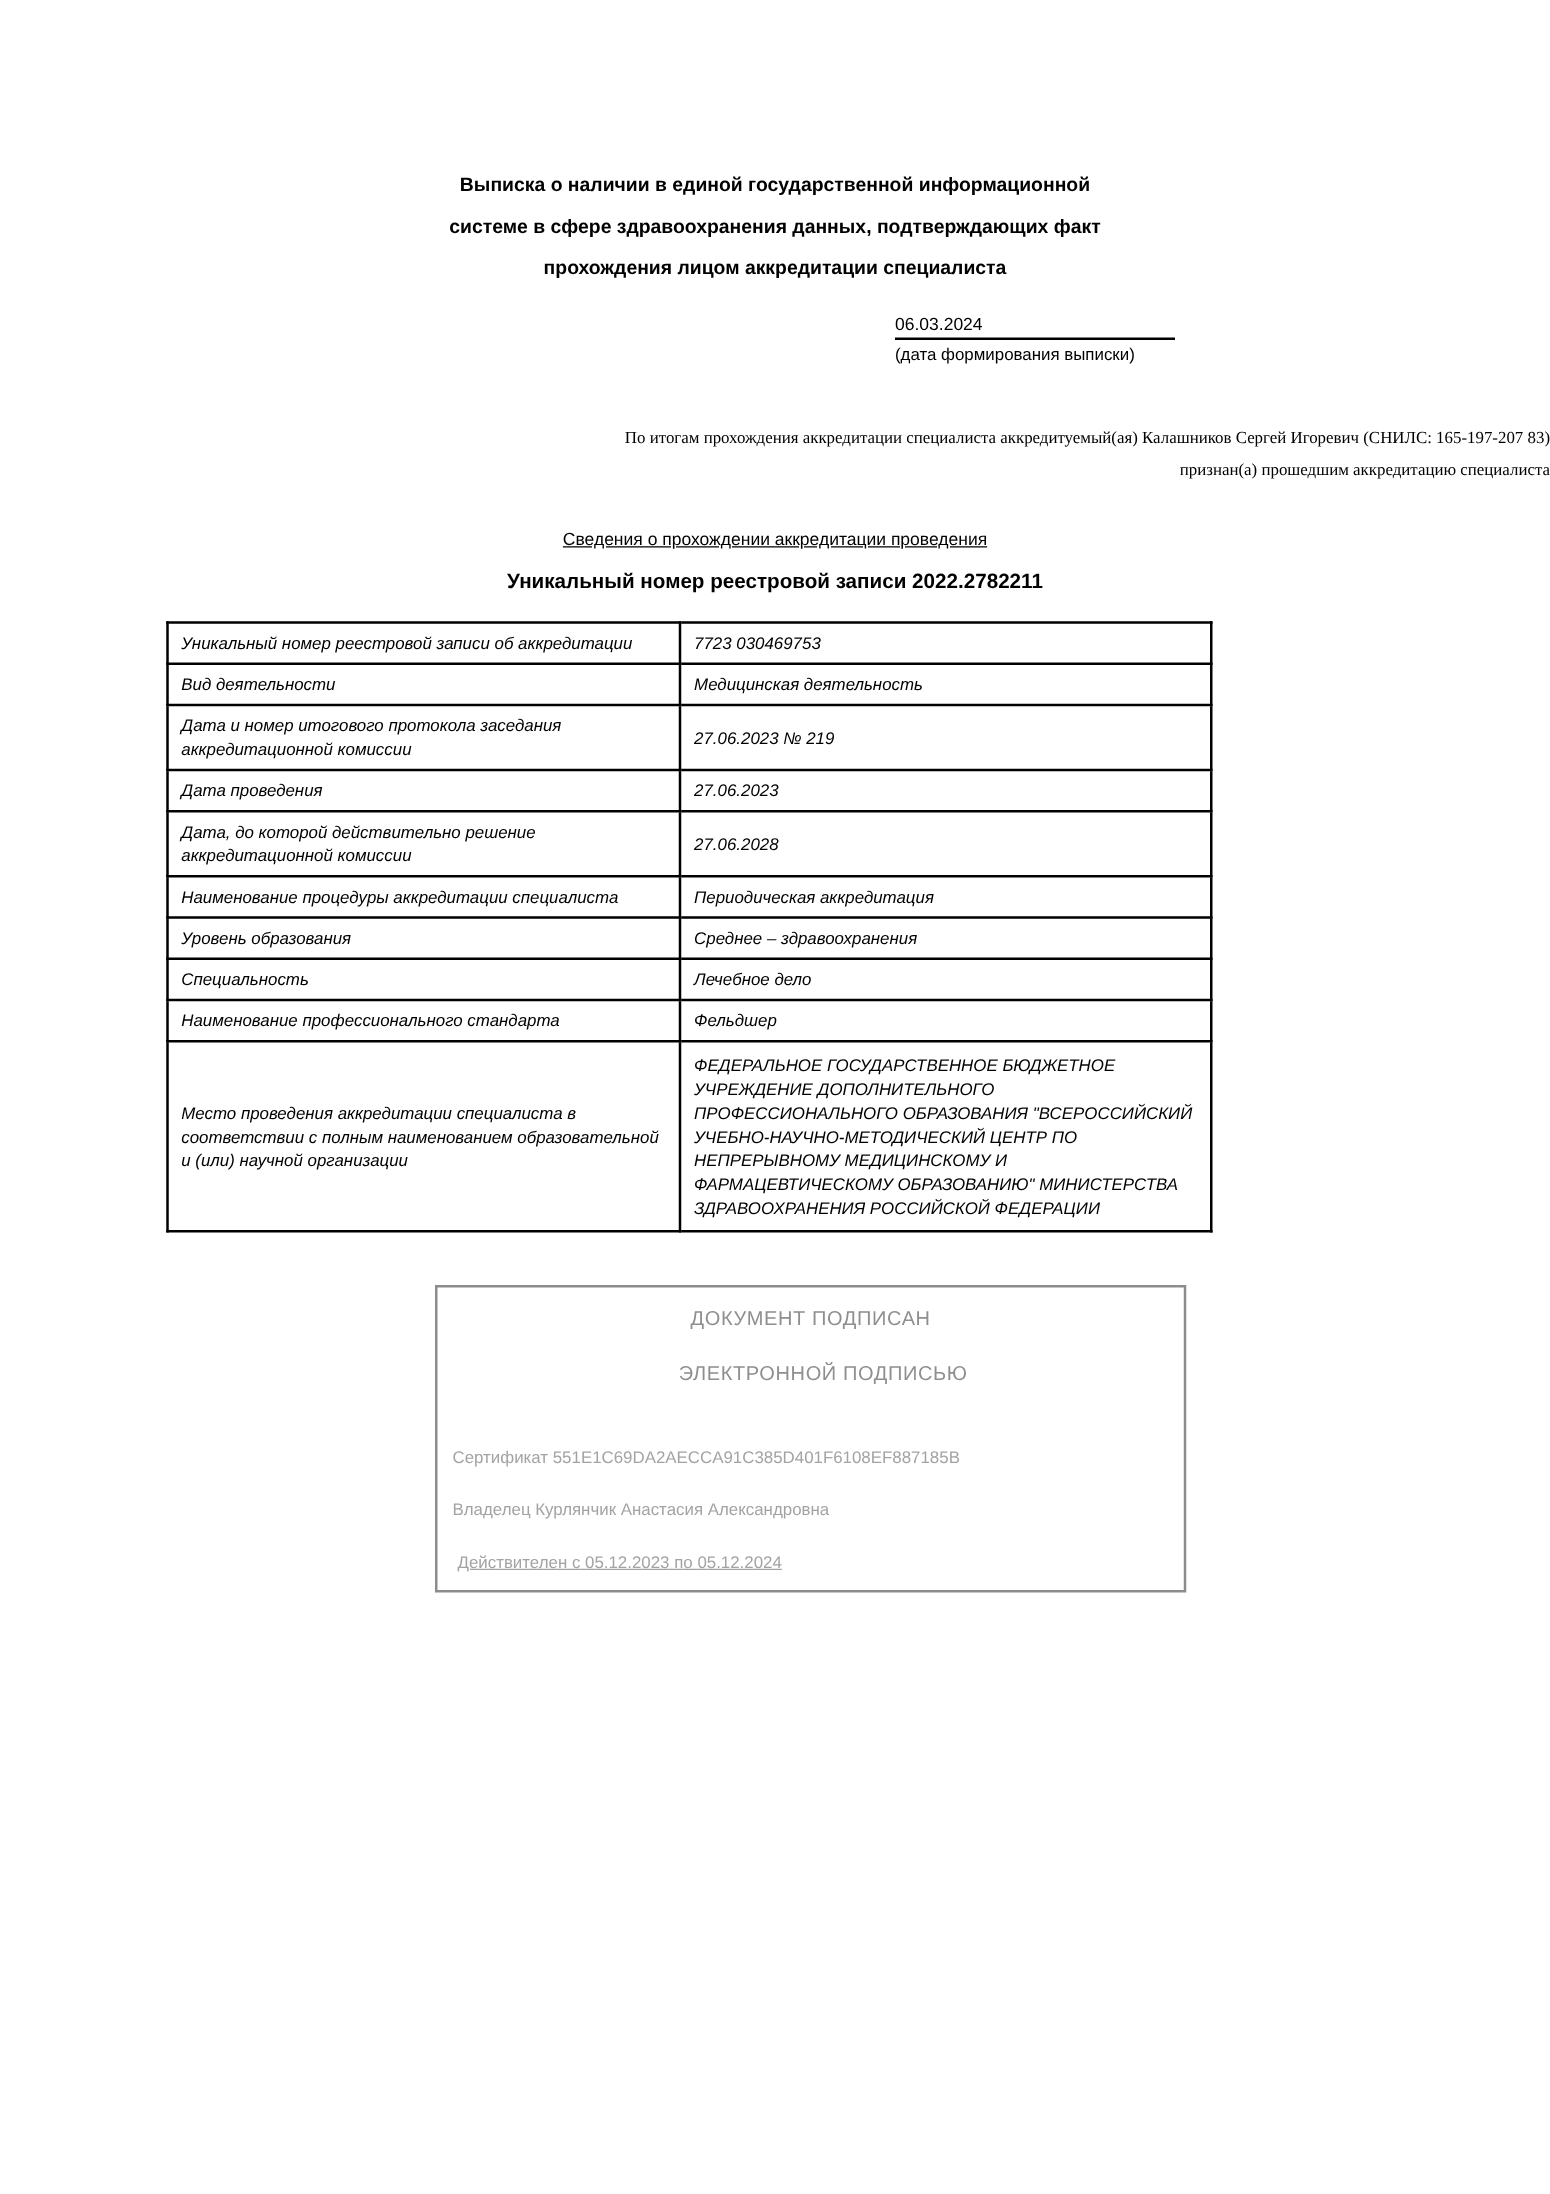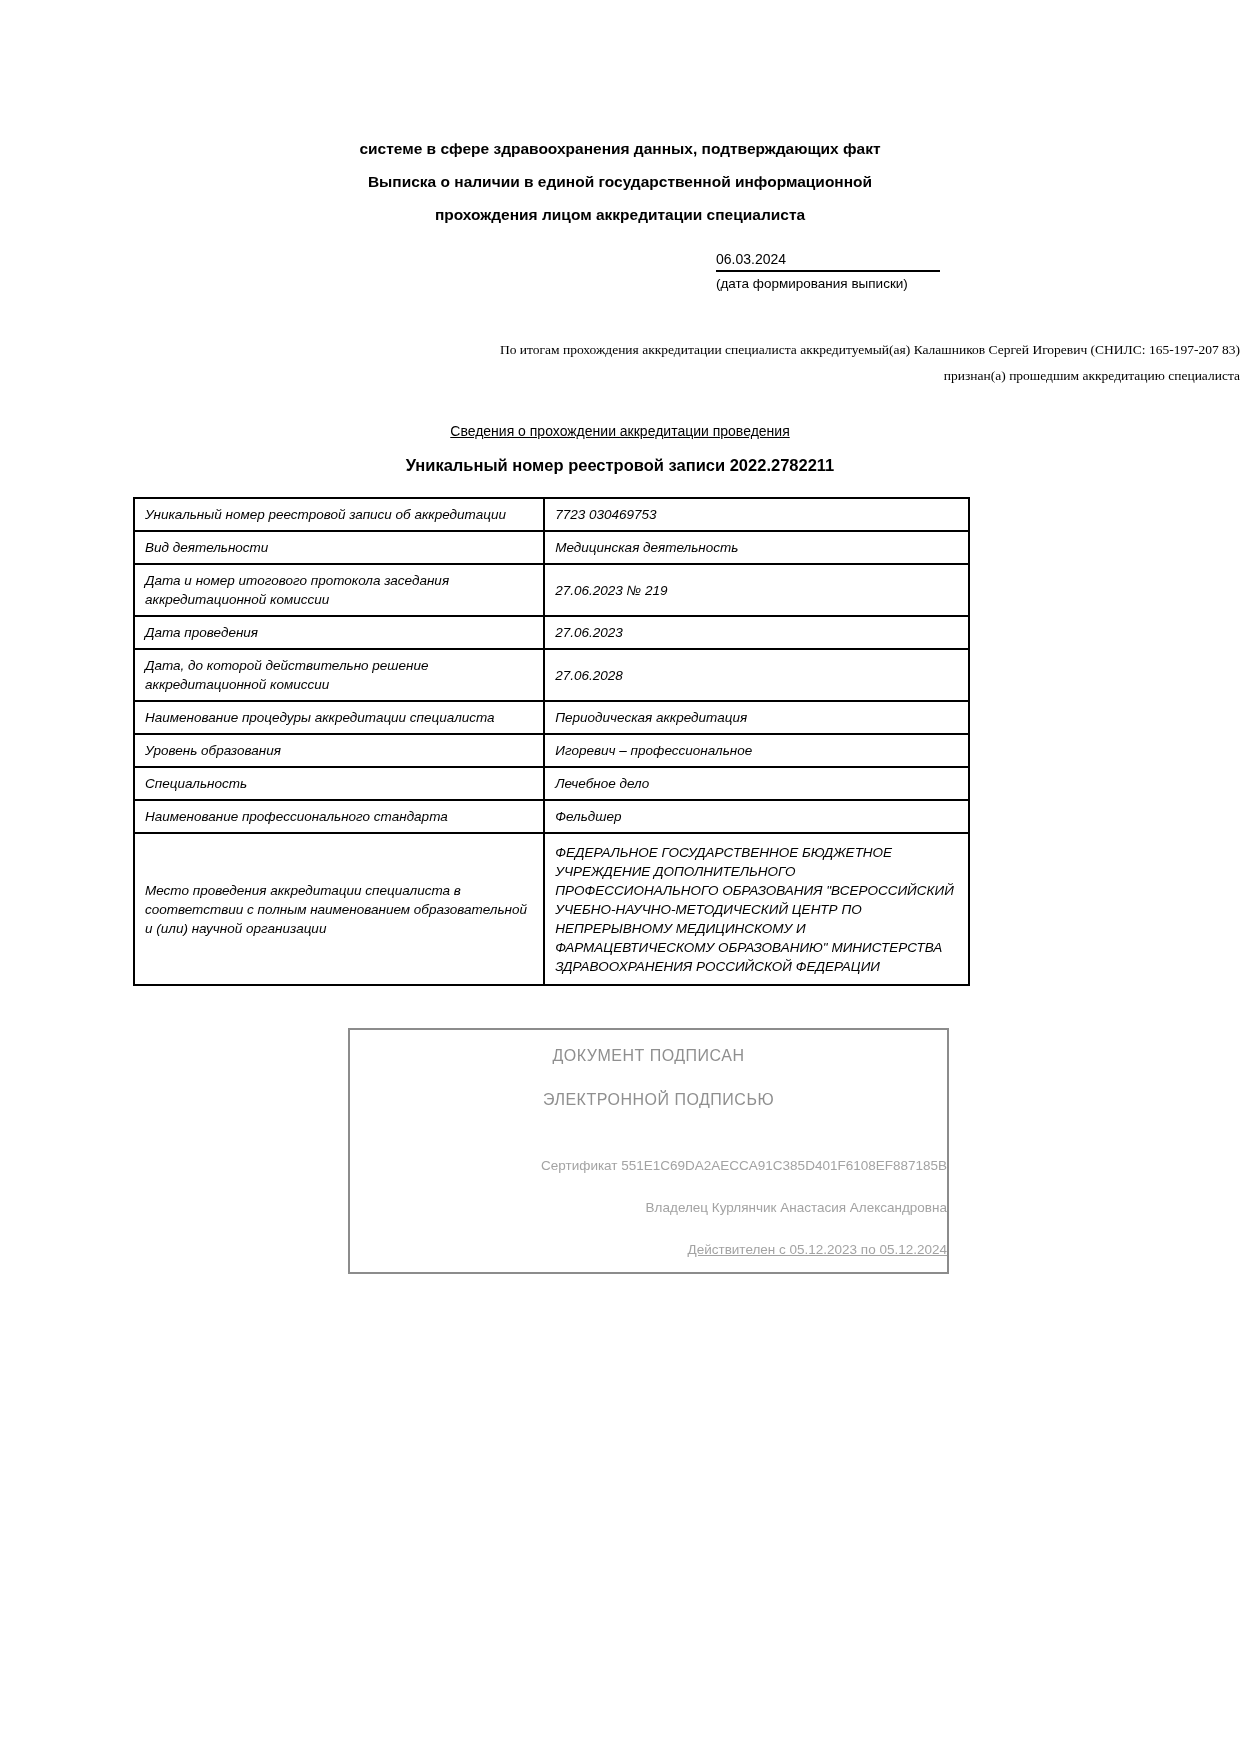--- a/index.html
+++ b/index.html
@@ -100,31 +100,30 @@
     color: #8f8f8f;
   }
   .sig-line1 { margin-top: 17px; }
   .sig-line2 { margin-top: 26px; padding-left: 20px; }
   .sig-cert  { margin: 49px 0 0 12px; }
   .sig-owner { margin: 27px 0 0 12px; }
   .sig-valid { margin: 27px 0 0 16px; text-decoration: underline; }
   .sig-detail {
     font-size: 13.5px;
     color: #a3a3a3;
-    text-align: right;
   }
 </style>
 </head>
 <body>
 
 <div class="page">
 
   <div class="doc-title">
+    <div>Выписка о наличии в единой государственной информационной</div>
     <div>системе в сфере здравоохранения данных, подтверждающих факт</div>
-    <div>Выписка о наличии в единой государственной информационной</div>
     <div>прохождения лицом аккредитации специалиста</div>
   </div>
 
   <div class="date-block">
     <div class="date-value">06.03.2024</div>
     <div class="date-caption">(дата формирования выписки)</div>
   </div>
 
   <div class="intro">
     <div>По итогам прохождения аккредитации специалиста аккредитуемый(ая) Калашников Сергей Игоревич (СНИЛС: 165-197-207 83)</div>
@@ -158,21 +157,21 @@
       <tr>
         <td class="label-cell">Дата, до которой действительно решение аккредитационной комиссии</td>
         <td>27.06.2028</td>
       </tr>
       <tr>
         <td class="label-cell">Наименование процедуры аккредитации специалиста</td>
         <td>Периодическая аккредитация</td>
       </tr>
       <tr>
         <td class="label-cell">Уровень образования</td>
-        <td>Игоревич – профессиональное</td>
+        <td>Среднее – здравоохранения</td>
       </tr>
       <tr>
         <td class="label-cell">Специальность</td>
         <td>Лечебное дело</td>
       </tr>
       <tr>
         <td class="label-cell">Наименование профессионального стандарта</td>
         <td>Фельдшер</td>
       </tr>
       <tr class="tall-row">

